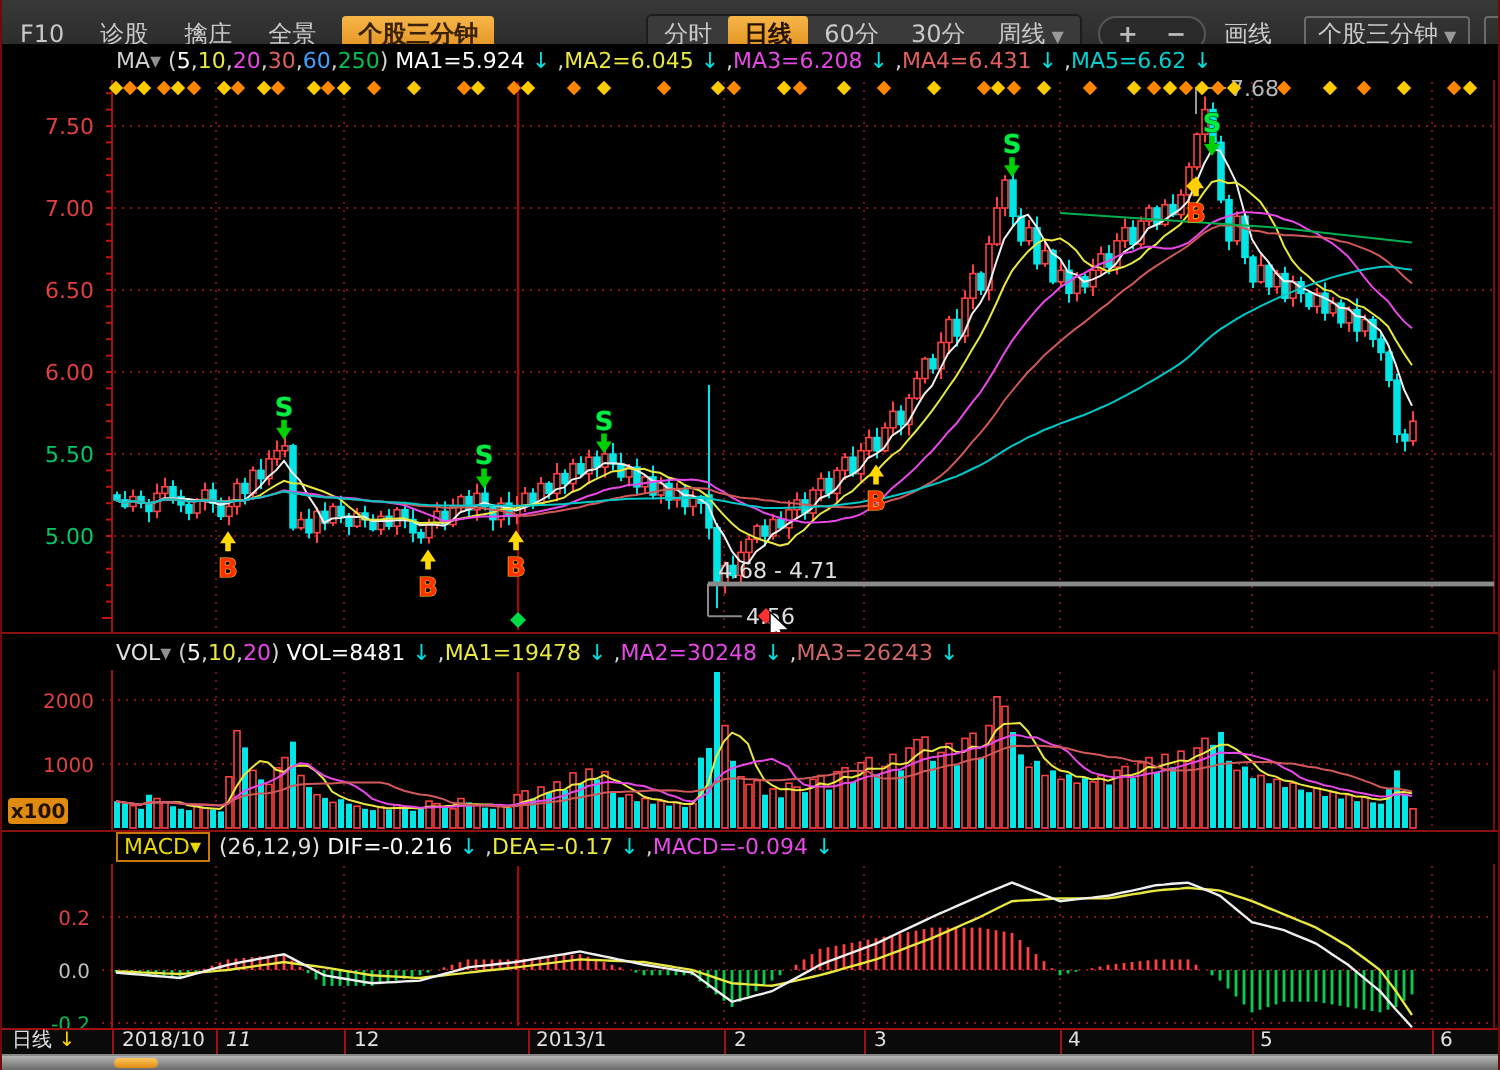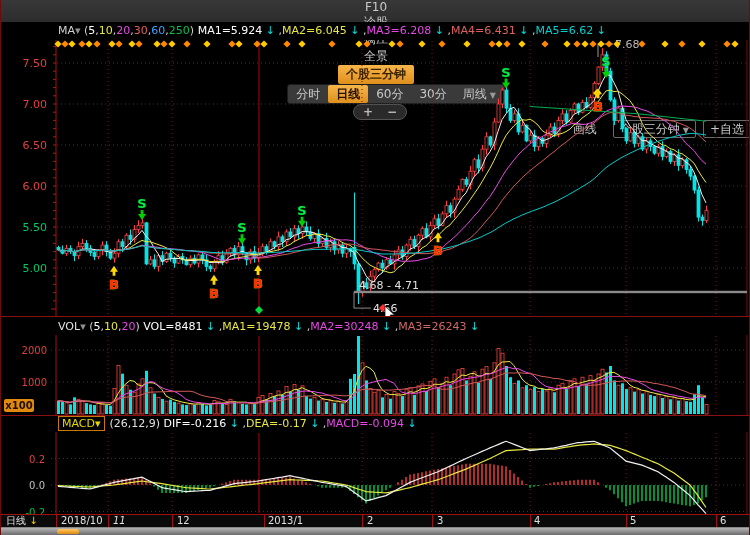--- a/index.html
+++ b/index.html
@@ -2,26 +2,26 @@
 <html><head>
 <meta charset="utf-8">
 <style>
   html,body{margin:0;padding:0;background:#000;}
   #app{position:relative;width:750px;height:535px;background:#000;overflow:hidden;
        font-family:"DejaVu Sans","Liberation Sans",sans-serif;font-size:11px;
        border-left:1px solid #6e0b0b;border-right:1px solid #6e0b0b;box-sizing:border-box;}
   
   #toolbar{position:absolute;left:0;top:0;width:750px;height:34px;
     background:linear-gradient(#383838,#262626);color:#c9c9c9;font-size:12px;
-    display:flex;align-items:center;white-space:nowrap;flex-direction:column;}
+    display:flex;align-items:center;white-space:nowrap;}
   .tb-item{padding:0 9px;cursor:default;}
   .tb-btn-orange{background:linear-gradient(#f7b649,#df8f1c);color:#3a2200;font-weight:bold;
     border-radius:2px;padding:1px 8px;margin:0 4px;}
   .tb-group{background:#3a3a3a;border:1px solid #1c1c1c;border-radius:3px;display:flex;
-    align-items:center;margin-left:40px;height:18px;}
+    align-items:center;margin-left:72px;height:18px;}
   .tb-period{padding:0 8px;color:#c9c9c9;}
   .tb-period.active{background:linear-gradient(#f7b649,#df8f1c);color:#241200;border-radius:2px;
     height:18px;line-height:18px;font-weight:bold;}
   .tb-zoom{background:#2a2a2a;border:1px solid #555;border-radius:9px;display:flex;
     align-items:center;height:16px;margin-left:8px;padding:0 2px;}
   .tb-zoom span{padding:0 7px;color:#bbb;font-weight:bold;}
   .tb-right{margin-left:auto;display:flex;align-items:center;}
   .tb-outline{border:1px solid #6a6a6a;border-radius:2px;padding:0 6px;margin-left:7px;height:16px;
     line-height:16px;}
   .caret{font-size:8px;color:#999;margin-left:3px;}

